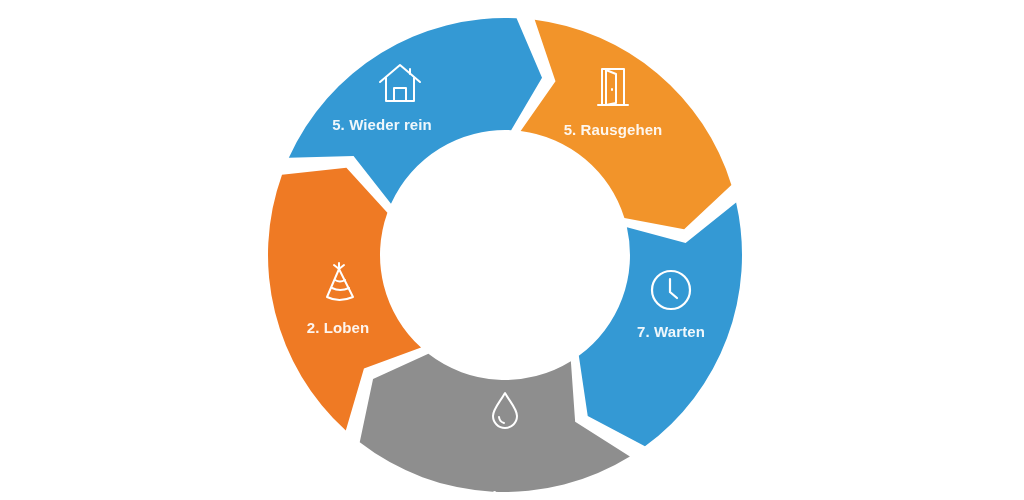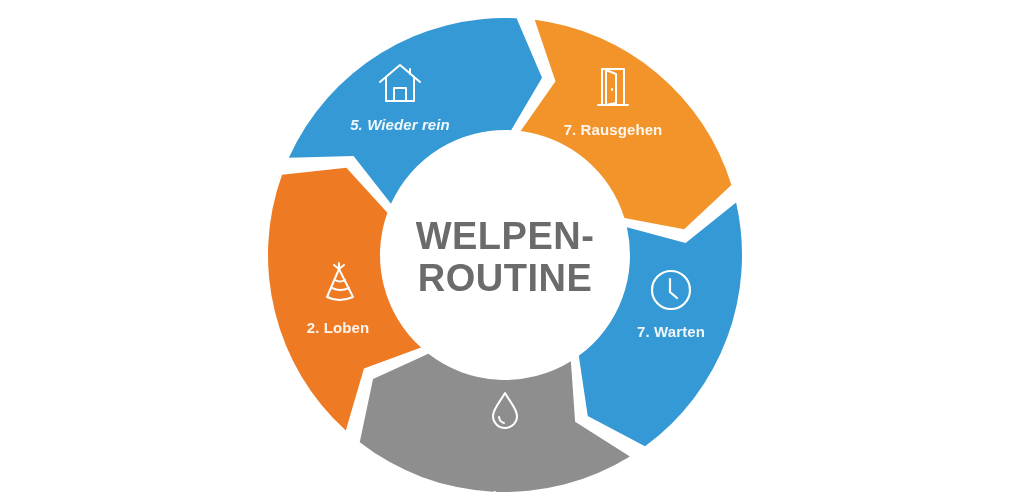--- a/index.html
+++ b/index.html
@@ -22,35 +22,31 @@
     <g id="segments">
         <path d="M 534.7039763547401 19.868815788468737 A 237 237 0 0 1 731.4009718229954 184.91719213956094 L 684.1494977943098 229.18416299930237 L 624.4097952652929 218.03649374449415 A 125 125 0 0 0 520.6666541955381 130.98566233569028 L 555.4973901931005 81.1868428924733 Z" fill="#f2942a"></path>
         <path d="M 736.1103969704185 202.49300606418626 A 237 237 0 0 1 644.9735432259223 446.24959397808107 L 587.7347247976236 415.98436356572483 L 578.8257084524906 355.8700390179753 A 125 125 0 0 0 626.8936692881954 227.3064377975666 L 685.602065760861 243.00442402759998 Z" fill="#3499d4"></path>
         <path d="M 629.8885235327127 456.4245682378867 A 237 237 0 0 1 359.7410282842445 442.2667379330386 L 373.0566784367245 378.9030261730926 L 428.3866182933779 353.76937654696127 A 125 125 0 0 0 570.8694744370847 361.236586623358 L 575.1403211478307 421.8572304375186 Z" fill="#8e8e8e"></path>
         <path d="M 345.80222033045135 430.5706893199598 A 237 237 0 0 1 282.01125775784857 174.7191129018659 L 346.3884909120607 167.8025849875895 L 387.3899038807218 212.65775996933857 A 125 125 0 0 0 421.0349263346262 347.60057453584375 L 363.9398283474032 368.4152898569674 Z" fill="#ef7a24"></path>
         <path d="M 288.8275324671713 157.8482409795473 A 237 237 0 0 1 516.5773954415604 18.28294545008015 L 542.0137853833642 77.82500263413502 L 511.1062212244517 130.14923283232076 A 125 125 0 0 0 390.9849854784659 203.75962076980343 L 353.5456592639279 155.89105654784845 Z" fill="#3499d4"></path>
         <circle cx="505" cy="255" r="124" fill="#ffffff"></circle>
       </g>
   </svg>
 
-  <div id="center-title">
-    <div>WELPEN-</div>
-    <div>ROUTINE</div>
-  </div>
 
   
   <div class="seg-icon" style="left:613px; top:88px;">
     <svg width="34" height="42" viewBox="0 0 34 42" fill="none" stroke="#fff" stroke-width="2" stroke-linejoin="round" stroke-linecap="round">
       <line x1="2" y1="40" x2="32" y2="40"></line>
       <polyline points="6,40 6,4 28,4 28,40"></polyline>
       <polygon points="10,5 20,9 20,38 10,40"></polygon>
       <line x1="16" y1="24" x2="16" y2="25"></line>
     </svg>
   </div>
-  <div class="seg-label" style="left:613px; top:129px;">7. Rausgehen</div>
+  <div class="seg-label" style="left:613px; top:129px;">5. Rausgehen</div>
 
   
   <div class="seg-icon" style="left:671px; top:292px;">
     <svg width="44" height="44" viewBox="0 0 44 44" fill="none" stroke="#fff" stroke-width="2.2" stroke-linecap="round">
       <circle cx="22" cy="22" r="19"></circle>
       <polyline points="21,11 21,24 28,30"></polyline>
     </svg>
   </div>
   <div class="seg-label" style="left:671px; top:331px;">7. Warten</div>
 
@@ -78,14 +74,14 @@
 
   
   <div class="seg-icon" style="left:400px; top:85px;">
     <svg width="46" height="42" viewBox="0 0 46 42" fill="none" stroke="#fff" stroke-width="2" stroke-linecap="round" stroke-linejoin="round">
       <polyline points="3,20 23,3 43,20"></polyline>
       <polyline points="9,16 9,39 37,39 37,16"></polyline>
       <polyline points="17,39 17,26 29,26 29,39"></polyline>
       <polyline points="33,7 33,12"></polyline>
     </svg>
   </div>
-  <div class="seg-label" style="left:400px; top:124px;font-style:italic;">5. Wieder rein</div>
+  <div class="seg-label" style="left:382px; top:124px;">5. Wieder rein</div>
 </div>
 
 </body></html>

